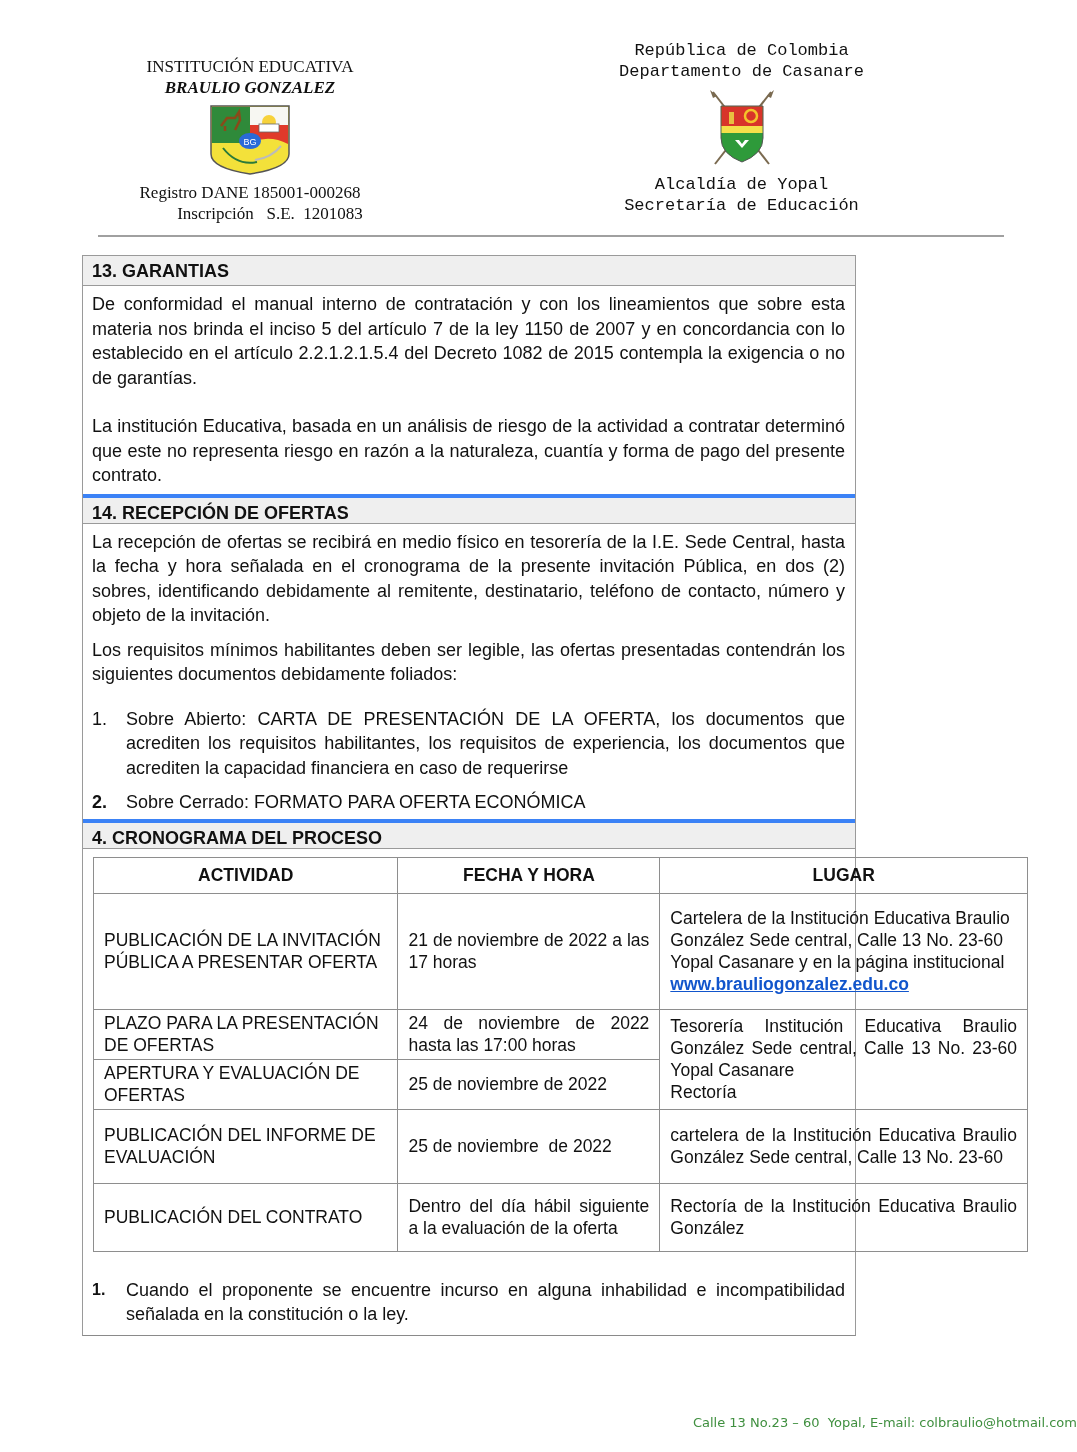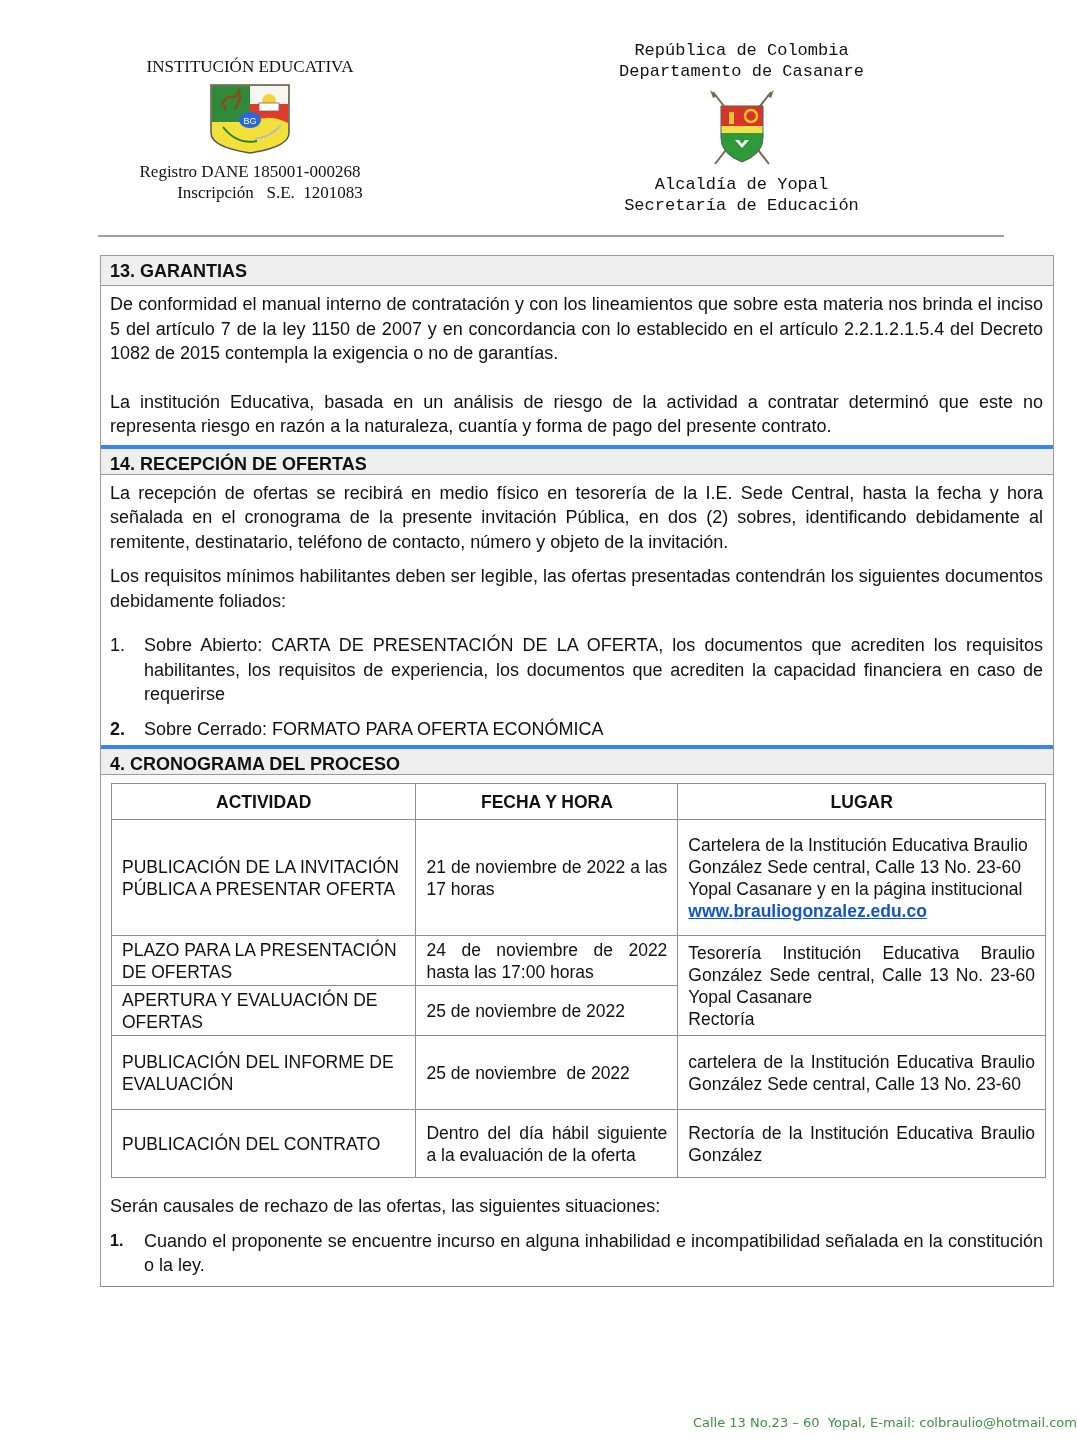--- a/index.html
+++ b/index.html
@@ -11,21 +11,21 @@
   .hdr-right { left: 614px; top: 40px; width: 255px; font-family: Liberation Mono, monospace; }
   .hdr-left .l1 { display:block; }
   .hdr-left .l2 { display:block; font-weight: bold; font-style: italic; }
   .crest { margin: 6px auto 6px auto; display: block; }
   .hdr-left .reg1 { display:block; margin-top: 4px; }
   .hdr-left .reg2 { display:block; padding-left: 40px; }
   .hdr-right .reg1 { display:block; margin-top: 4px; }
 
   .hr { position: absolute; left: 98px; top: 235px; width: 906px; height: 2px; background: #a0a0a0; }
 
-  .sheet { position: absolute; left: 100px; top: 255px; width: 954px; border: 1px solid #9a9a9a; border-bottom: 1.5px solid #8a8a8a; }
+  .sheet { position: absolute; left: 82px; top: 255px; width: 774px; border: 1px solid #9a9a9a; border-bottom: 1.5px solid #8a8a8a; }
   .sec-title { background: #efefef; border-bottom: 1px solid #9a9a9a; font-weight: bold; font-size: 18px; height: 30px; line-height: 30px; padding-left: 9px; }
   .sec-title.top-b { border-top: 4px solid #3b82f6; }
   .sec-body { padding: 6px 10px 4px 9px; font-size: 18px; line-height: 24.5px; text-align: justify; }
   .sec-body p { margin: 0; }
   .gap { height: 24px; }
   .list-item { display: flex; margin-top: 10px; }
   .list-item .num { width: 34px; flex: none; }
   .list-item .num.bold { font-weight: bold; }
   .list-item .txt { flex: 1; }
 
@@ -36,20 +36,21 @@
   td.just { text-align: justify; }
   .link { color: #1155cc; text-decoration: underline; font-weight: bold; }
 
   .footer { position: absolute; left: 0; top: 1415px; width: 1077px; text-align: right; font-size: 13px; color: #3f8f3f; font-family: "DejaVu Sans", sans-serif; }
 </style>
 </head>
 <body>
 
 <div class="hdr-left">
   <span class="l1">INSTITUCIÓN EDUCATIVA</span>
+  <span class="l2">BRAULIO GONZALEZ</span>
   <svg class="crest" width="82" height="72" viewBox="0 0 82 72">
     <path d="M2 2 H80 V50 Q80 64 41 70 Q2 64 2 50 Z" fill="#f3e13a" stroke="#555" stroke-width="1.5"></path>
     <rect x="3" y="3" width="38" height="36" fill="#2f8a3a"></rect>
     <rect x="41" y="3" width="38" height="18" fill="#f7f7f2"></rect>
     <path d="M41 21 H79 V40 Q60 30 41 39 Z" fill="#e03a2a"></path>
     <circle cx="60" cy="18" r="7" fill="#f7d23a"></circle>
     <rect x="50" y="20" width="20" height="8" fill="#fff" stroke="#666" stroke-width="0.8"></rect>
     <path d="M12 22 L18 14 L26 14 L30 8 L31 16 L28 22 L26 26 M16 22 L16 27" stroke="#8a4a1a" stroke-width="2.5" fill="none"></path>
     <ellipse cx="41" cy="37" rx="11" ry="8" fill="#2a6ad8"></ellipse>
     <text x="41" y="41" font-size="9" font-family="Liberation Sans, sans-serif" fill="#fff" text-anchor="middle">BG</text>
@@ -148,21 +149,20 @@
       </tr>
       <tr style="height:68px">
         <td>PUBLICACIÓN DEL CONTRATO</td>
         <td class="just">Dentro del día hábil siguiente a la evaluación de la oferta</td>
         <td class="just">Rectoría de la Institución Educativa Braulio González</td>
       </tr>
     </tbody>
   </table>
 
   <div class="sec-body" style="padding-bottom:8px;">
-    <p>Serán causales de rechazo de las ofertas, las siguientes situaciones:</p>
     <div class="list-item">
       <span class="num bold" style="font-size:16px;">1.</span>
       <span class="txt">Cuando el proponente se encuentre incurso en alguna inhabilidad e incompatibilidad señalada en la constitución o la ley.</span>
     </div>
   </div>
 </div>
 
 <div class="footer" style="white-space:pre">Calle 13 No.23 – 60  Yopal, E-mail: colbraulio@hotmail.com</div>
 
 </body></html>

